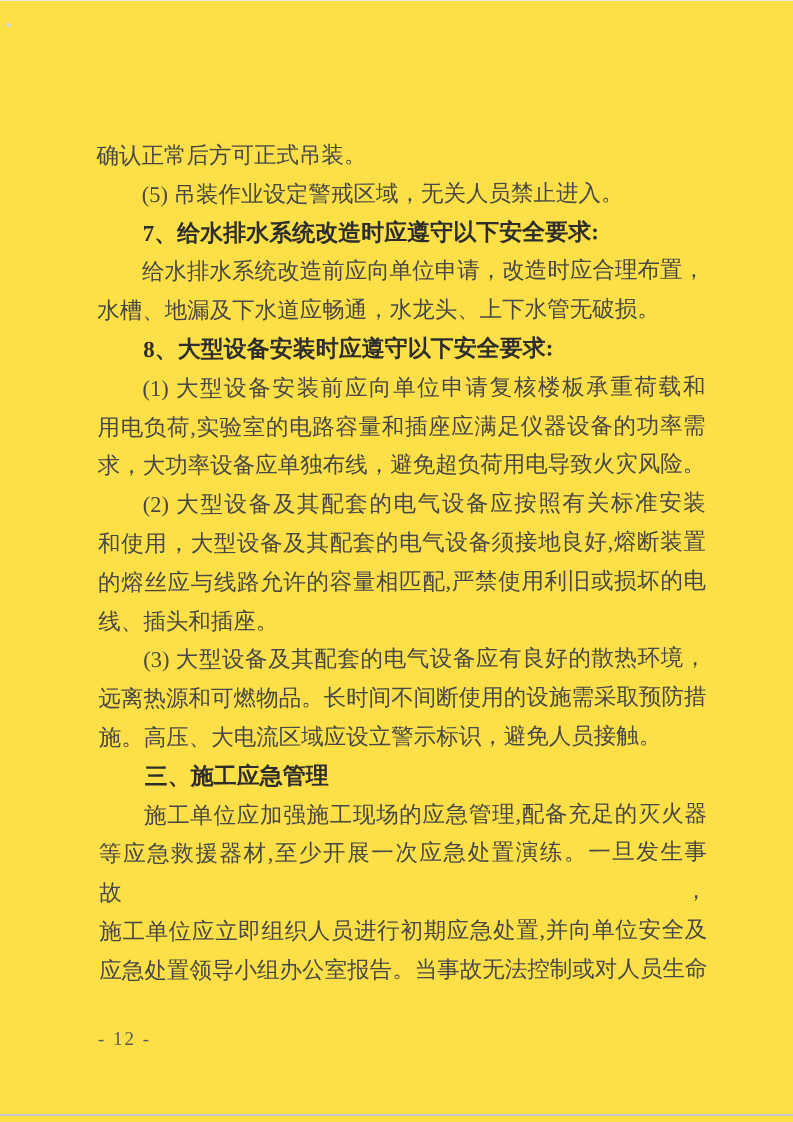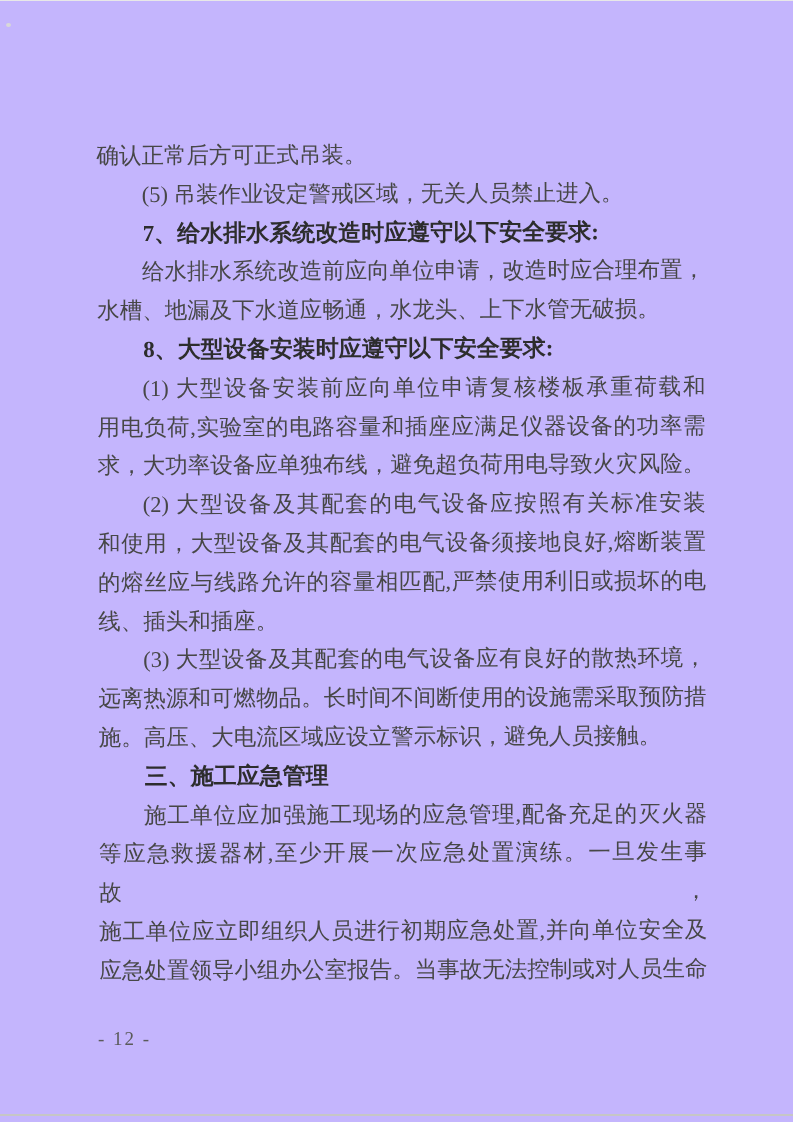--- a/index.html
+++ b/index.html
@@ -4,21 +4,21 @@
 <style>
   html, body {
     margin: 0;
     padding: 0;
     background: #ffffff;
   }
   .page {
     position: relative;
     width: 793px;
     height: 1122px;
-    background: #c4b5fd;
+    background: #fde047;
     overflow: hidden;
     font-family: "Liberation Serif", serif;
   }
   .scan-edge-top {
     position: absolute;
     top: 0; left: 0;
     width: 100%; height: 1px;
     background: #e8e8e8;
   }
   .scan-edge-bottom {

